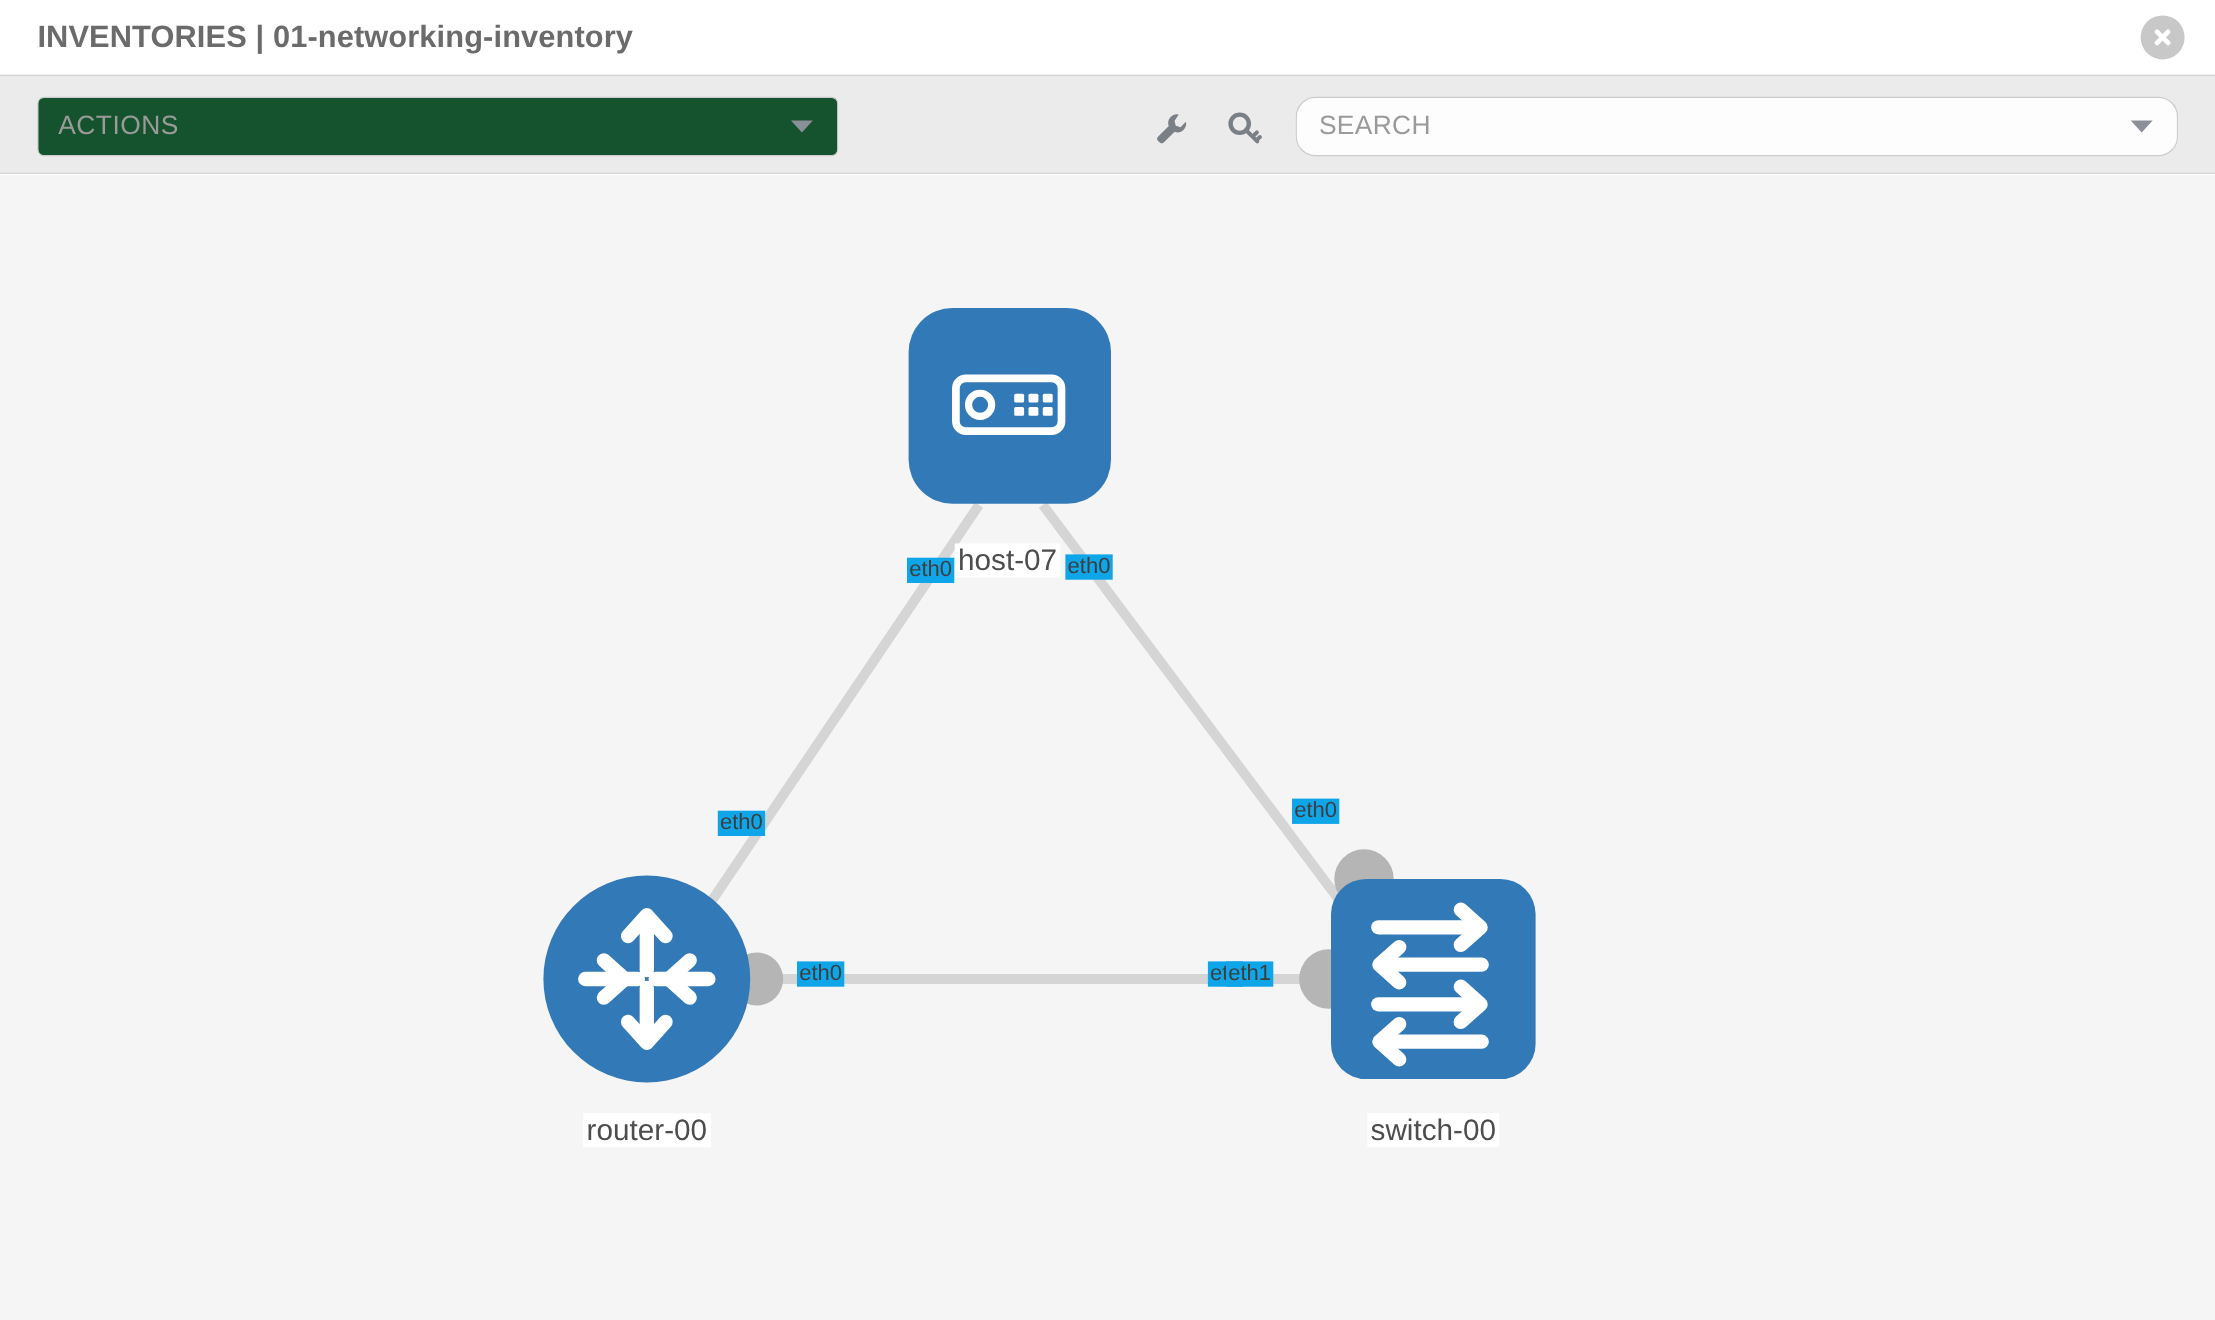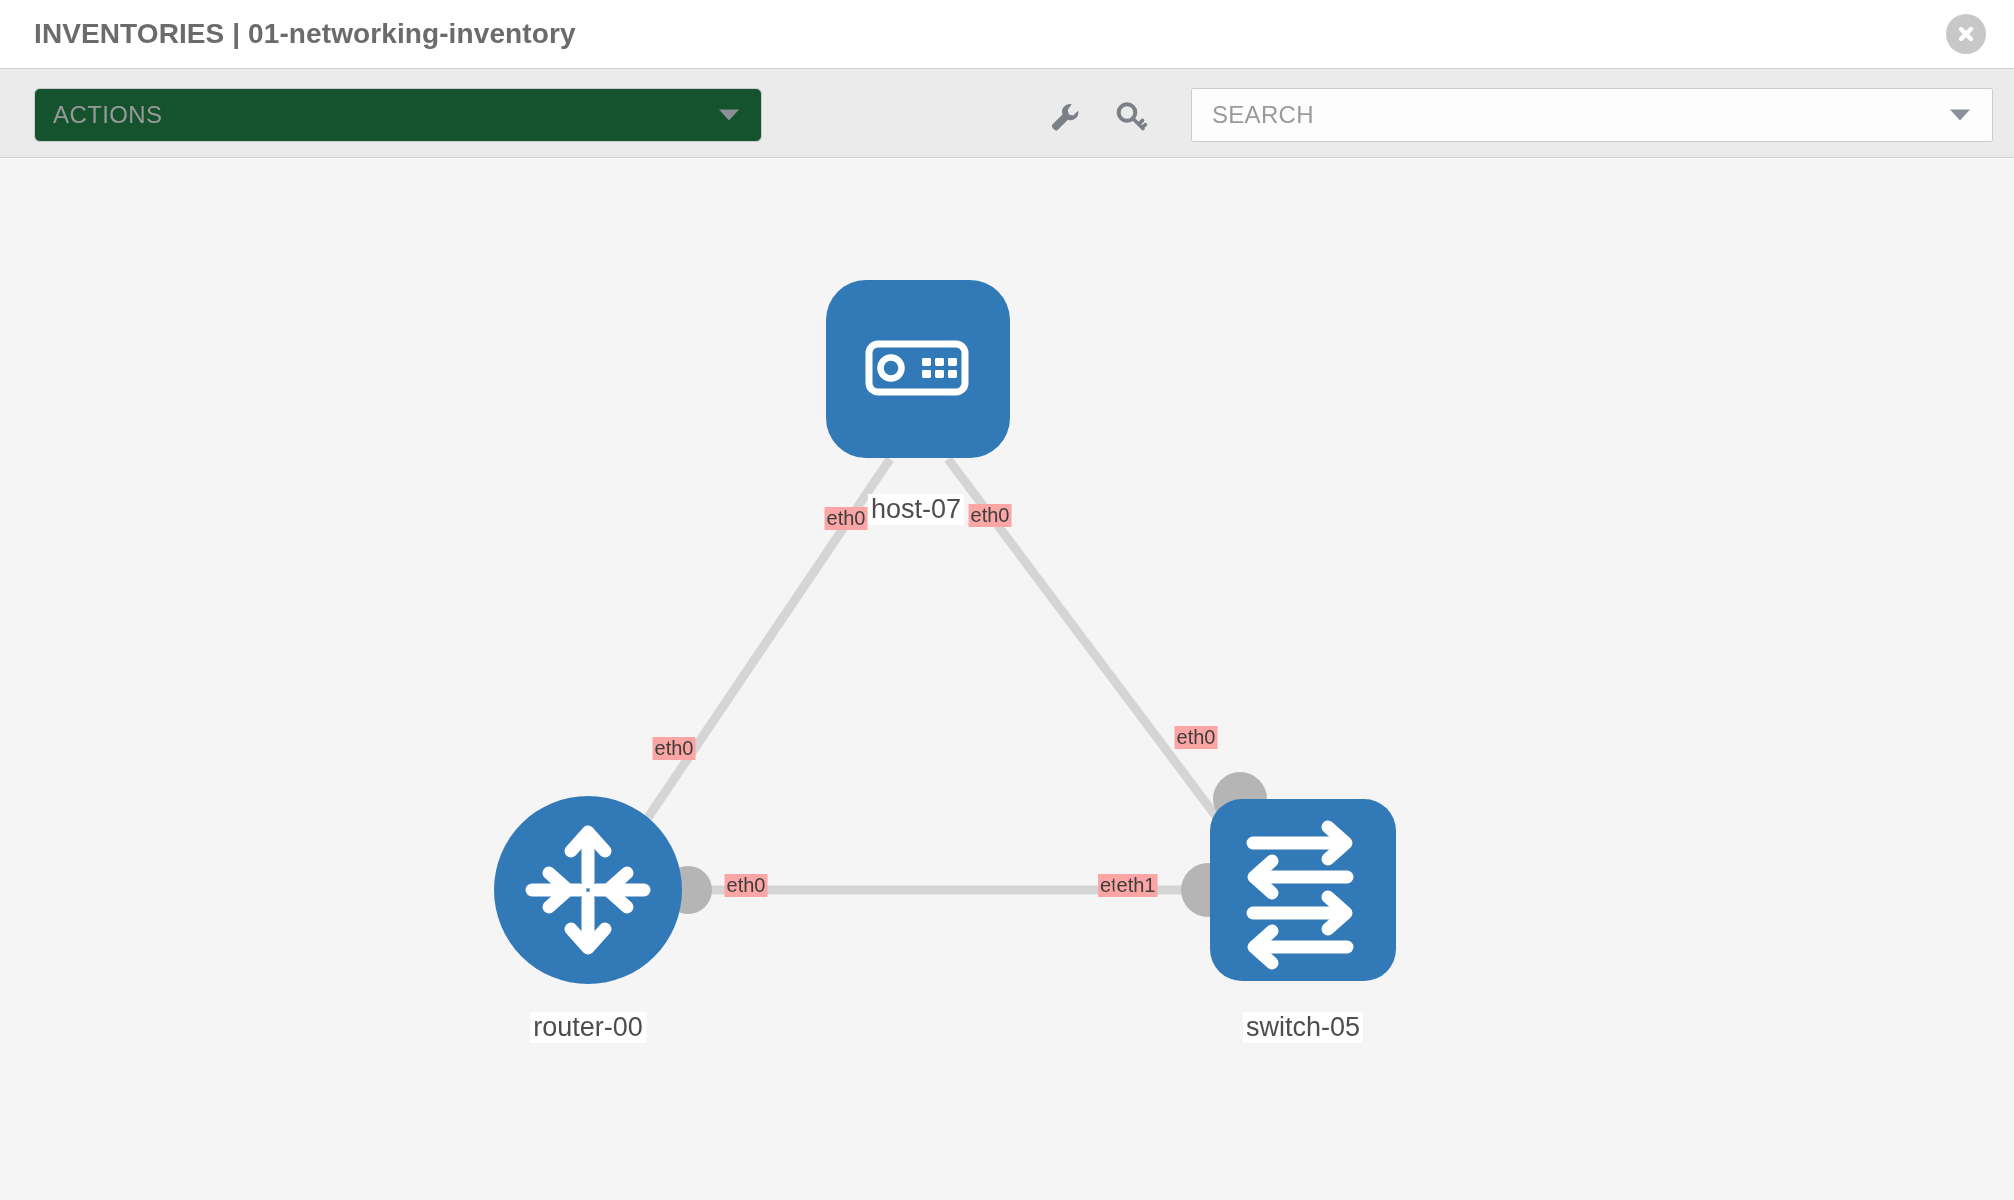--- a/index.html
+++ b/index.html
@@ -93,25 +93,24 @@
   }
   .tool-icon.wrench { left: 1047px; }
   .tool-icon.key    { left: 1113px; }
 
   .search-box {
     position: absolute;
     left: 1178px; top: 19px;
     width: 802px; height: 54px;
     background: #fdfdfd;
     border: 1px solid #cccccc;
-    border-radius: 2px;
+    border-radius: 18px;
     display: flex;
     align-items: center;
     cursor: text;
-    margin-left: 13px;
   }
   .search-input {
     border: 0;
     outline: 0;
     background: transparent;
     margin-left: 18px;
     font-size: 24px;
     color: #6b6b6b;
     font-family: "Liberation Sans", sans-serif;
     width: 680px;
@@ -140,21 +139,21 @@
     background: #ffffff;
     padding: 0 3px;
     white-space: nowrap;
     transform: translateX(-50%);
     line-height: 1.15;
   }
   .port-label {
     position: absolute;
     font-size: 20px;
     color: #3d3d3d;
-    background: #fca5a5;
+    background: #0ea5e9;
     padding: 0 2px;
     white-space: nowrap;
     transform: translateX(-50%);
     line-height: 1.15;
   }
 </style>
 </head>
 <body>
 
 <div id="app">
@@ -250,21 +249,21 @@
           <path d="M1253 754 L1344 754"></path>
           <path d="M1328 738 L1346 754 L1328 770"></path>
           <path d="M1347 788 L1256 788"></path>
           <path d="M1272 772 L1254 788 L1272 804"></path>
         </g>
       </g>
     </svg>
 
     <div class="node-label" style="left:916px; top:335px;">host-07</div>
     <div class="node-label" style="left:588px; top:853px;">router-00</div>
-    <div class="node-label" style="left:1303px; top:853px;">switch-05</div>
+    <div class="node-label" style="left:1303px; top:853px;">switch-00</div>
 
     <div class="port-label" style="left:846px;  top:348px;">eth0</div>
     <div class="port-label" style="left:990px;  top:345px;">eth0</div>
     <div class="port-label" style="left:674px;  top:578px;">eth0</div>
     <div class="port-label" style="left:1196px; top:567px;">eth0</div>
     <div class="port-label" style="left:746px;  top:715px;">eth0</div>
     <div class="port-label" style="left:1114px; top:715px;">eth</div>
     <div class="port-label" style="left:1136px; top:715px;">eth1</div>
 
   </div>

